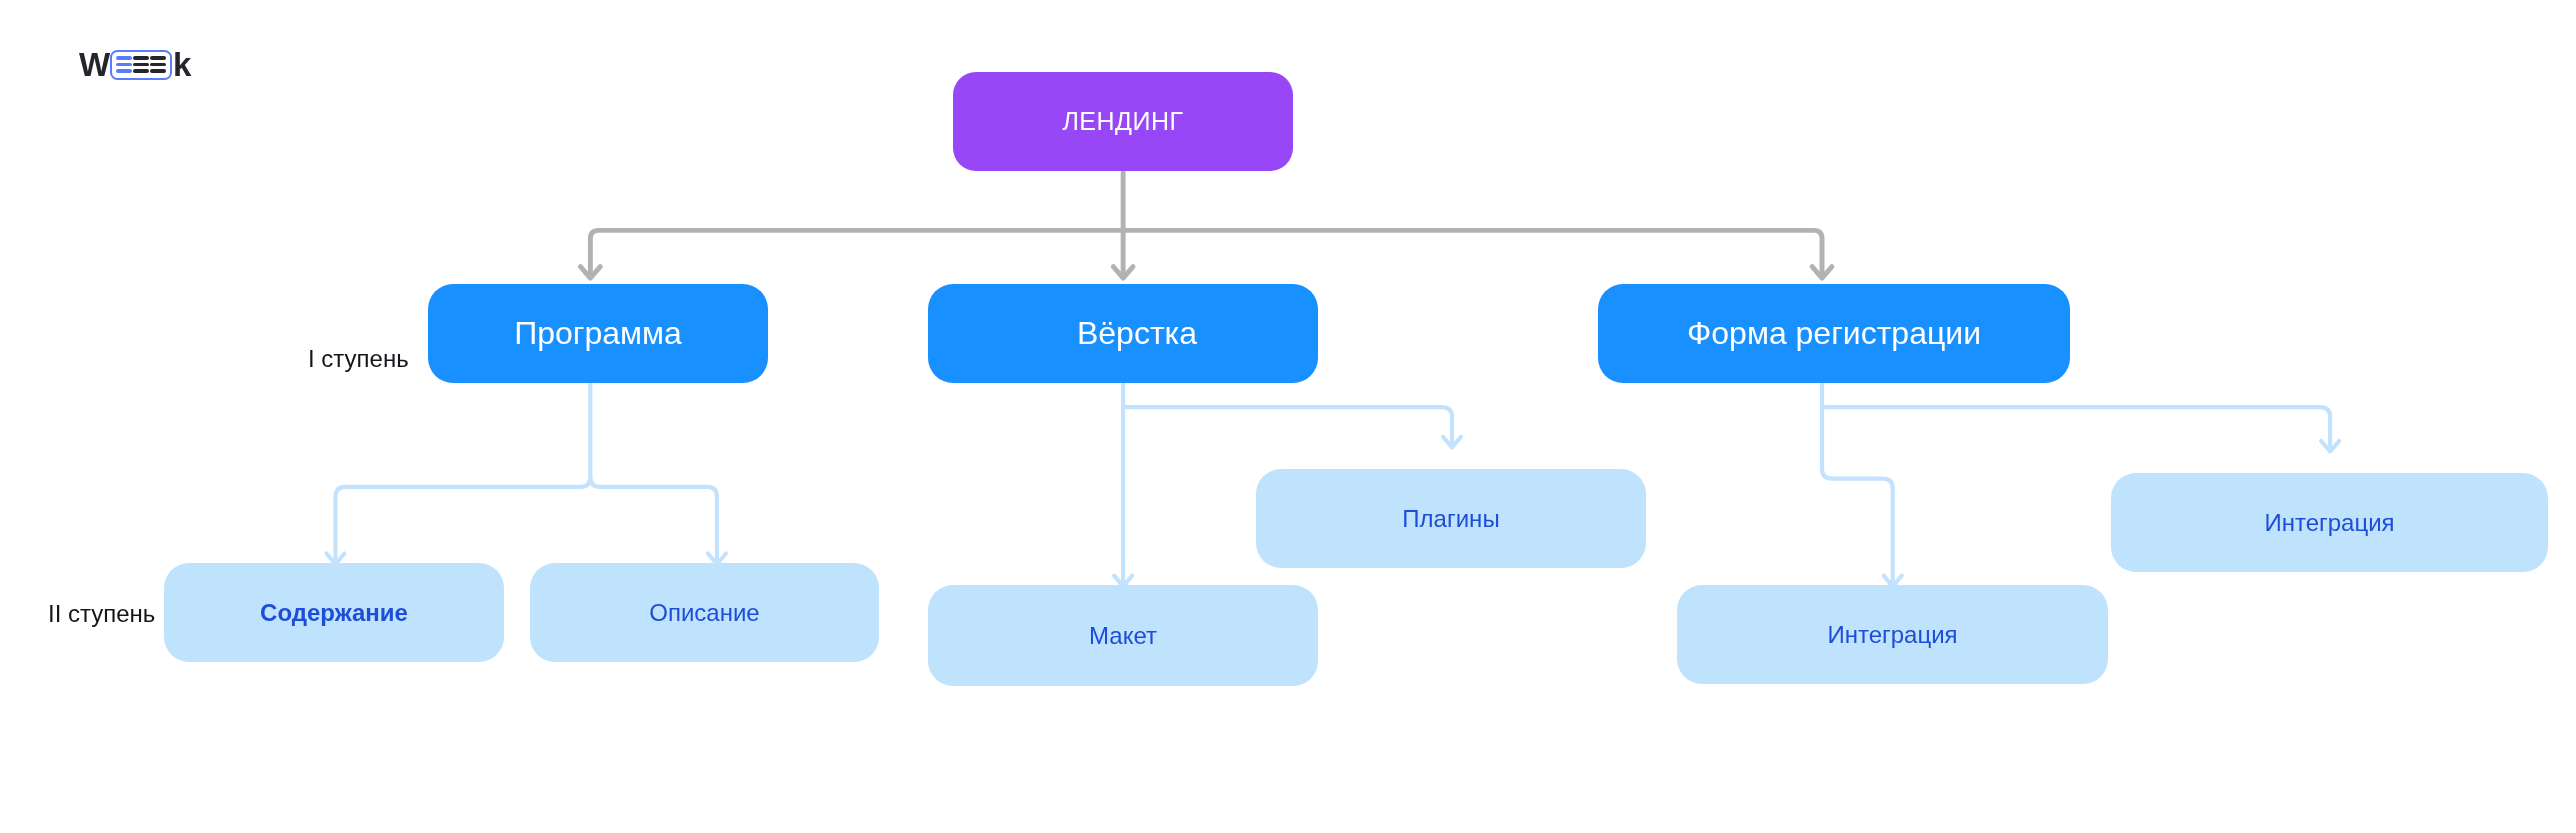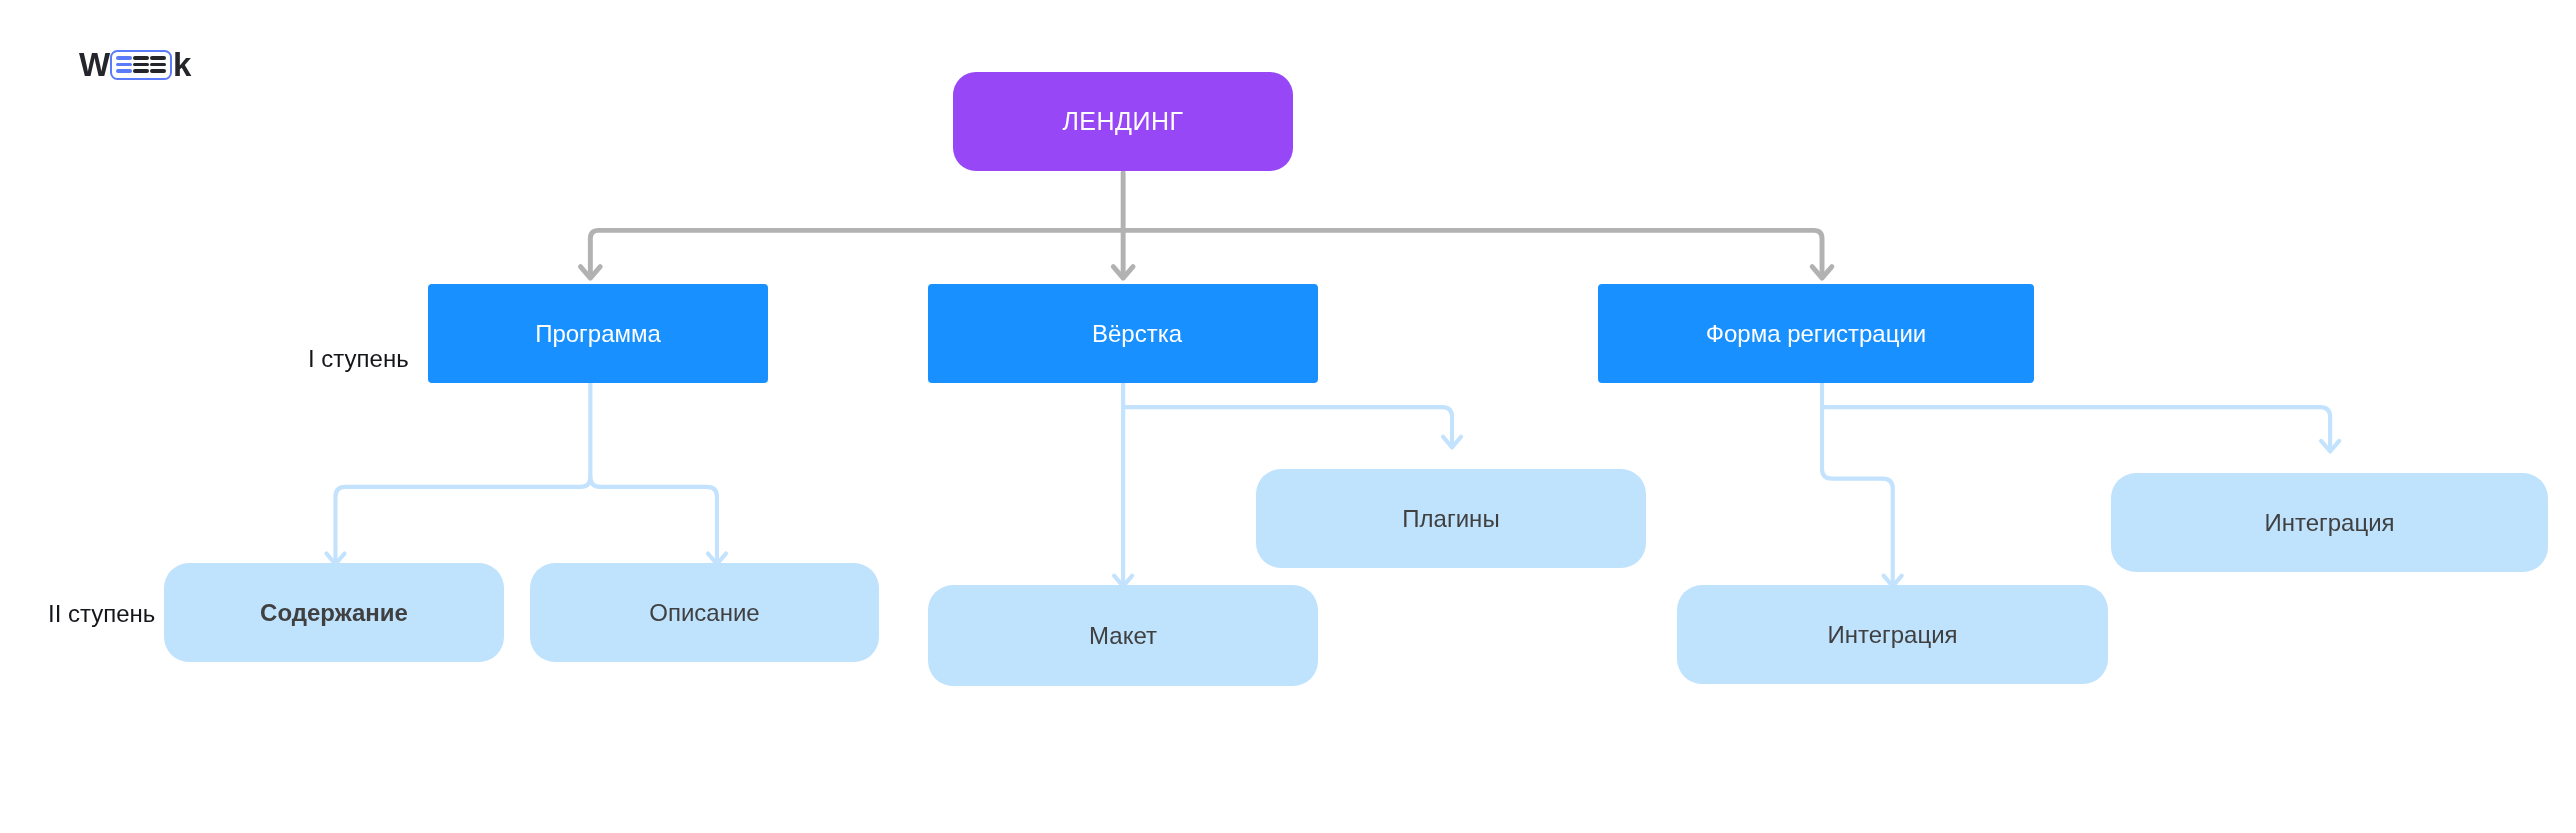--- a/index.html
+++ b/index.html
@@ -88,26 +88,26 @@
   .node.root {
     background: #9747f5;
     color: #ffffff;
     font-size: 25px;
     letter-spacing: 0.5px;
     border-radius: 23px;
   }
   .node.tier1 {
     background: #1890ff;
     color: #ffffff;
-    font-size: 24px;
-    border-radius: 4px;
+    font-size: 32px;
+    border-radius: 25px;
   }
   .node.tier2 {
     background: #bfe2fd;
-    color: #404040;
+    color: #1d4ed8;
     font-size: 24px;
     border-radius: 25px;
   }
 
   
   .tier-label {
     position: absolute;
     font-size: 24px;
     color: #14161a;
     white-space: nowrap;
@@ -182,21 +182,21 @@
 
   <div class="tier-label" style="left:308px; top:321px;margin-top:24px;">I ступень</div>
   <div class="tier-label" style="left:48px; top:600px;">II ступень</div>
 
   <div class="node root" style="left:953px; top:72px; width:340px; height:99px;">ЛЕНДИНГ</div>
 
   <div class="node tier1" style="left:428px; top:284px; width:340px; height:99px;">Программа</div>
 
   <div class="node tier1" style="left:928px; top:284px; width:390px; height:99px;padding-left:28px;">Вёрстка</div>
 
-  <div class="node tier1" style="left:1598px; top:284px; width:436px; height:99px;">Форма регистрации</div>
+  <div class="node tier1" style="left:1598px; top:284px; width:472px; height:99px;">Форма регистрации</div>
 
   <div class="node tier2" style="left:164px; top:563px; width:340px; height:99px;font-weight:bold;">Содержание</div>
 
   <div class="node tier2" style="left:530px; top:563px; width:349px; height:99px;">Описание</div>
 
   <div class="node tier2" style="left:928px; top:585px; width:390px; height:101px;">Макет</div>
 
   <div class="node tier2" style="left:1256px; top:469px; width:390px; height:99px;">Плагины</div>
 
   <div class="node tier2" style="left:1677px; top:585px; width:431px; height:99px;">Интеграция</div>

